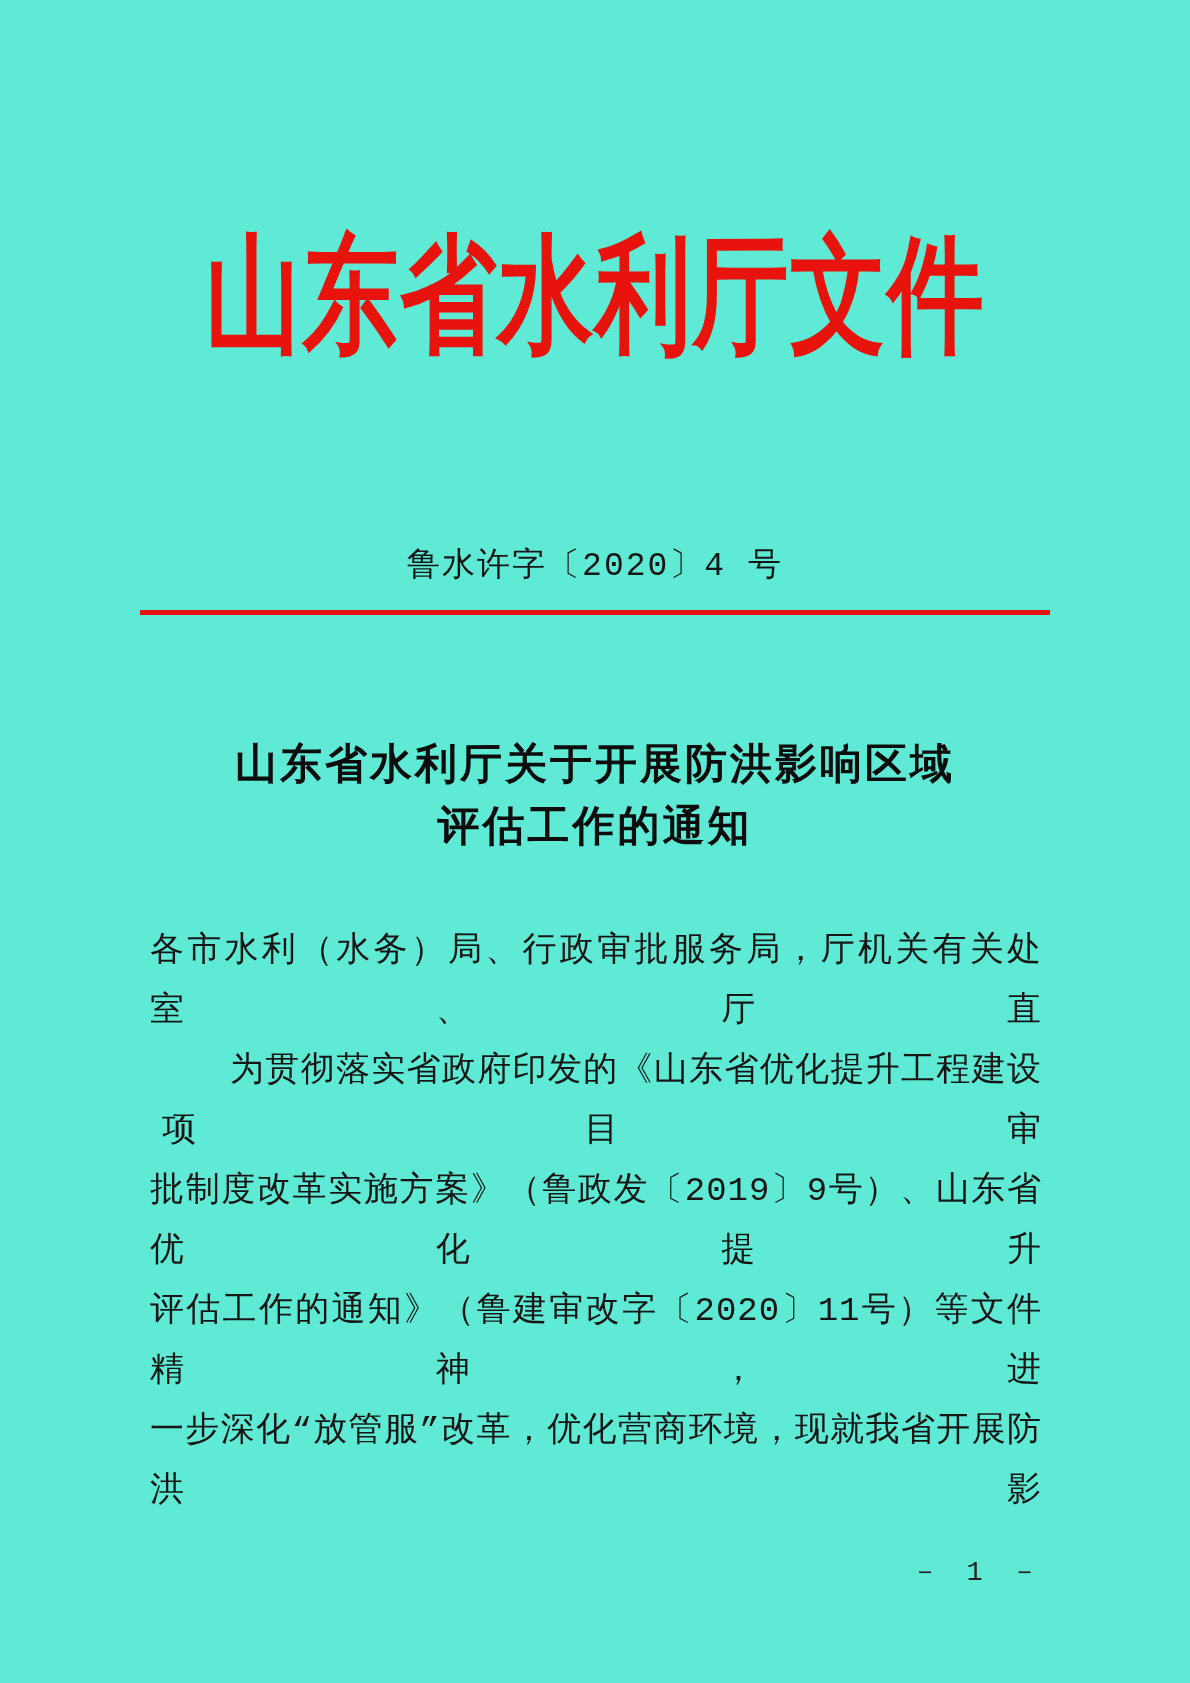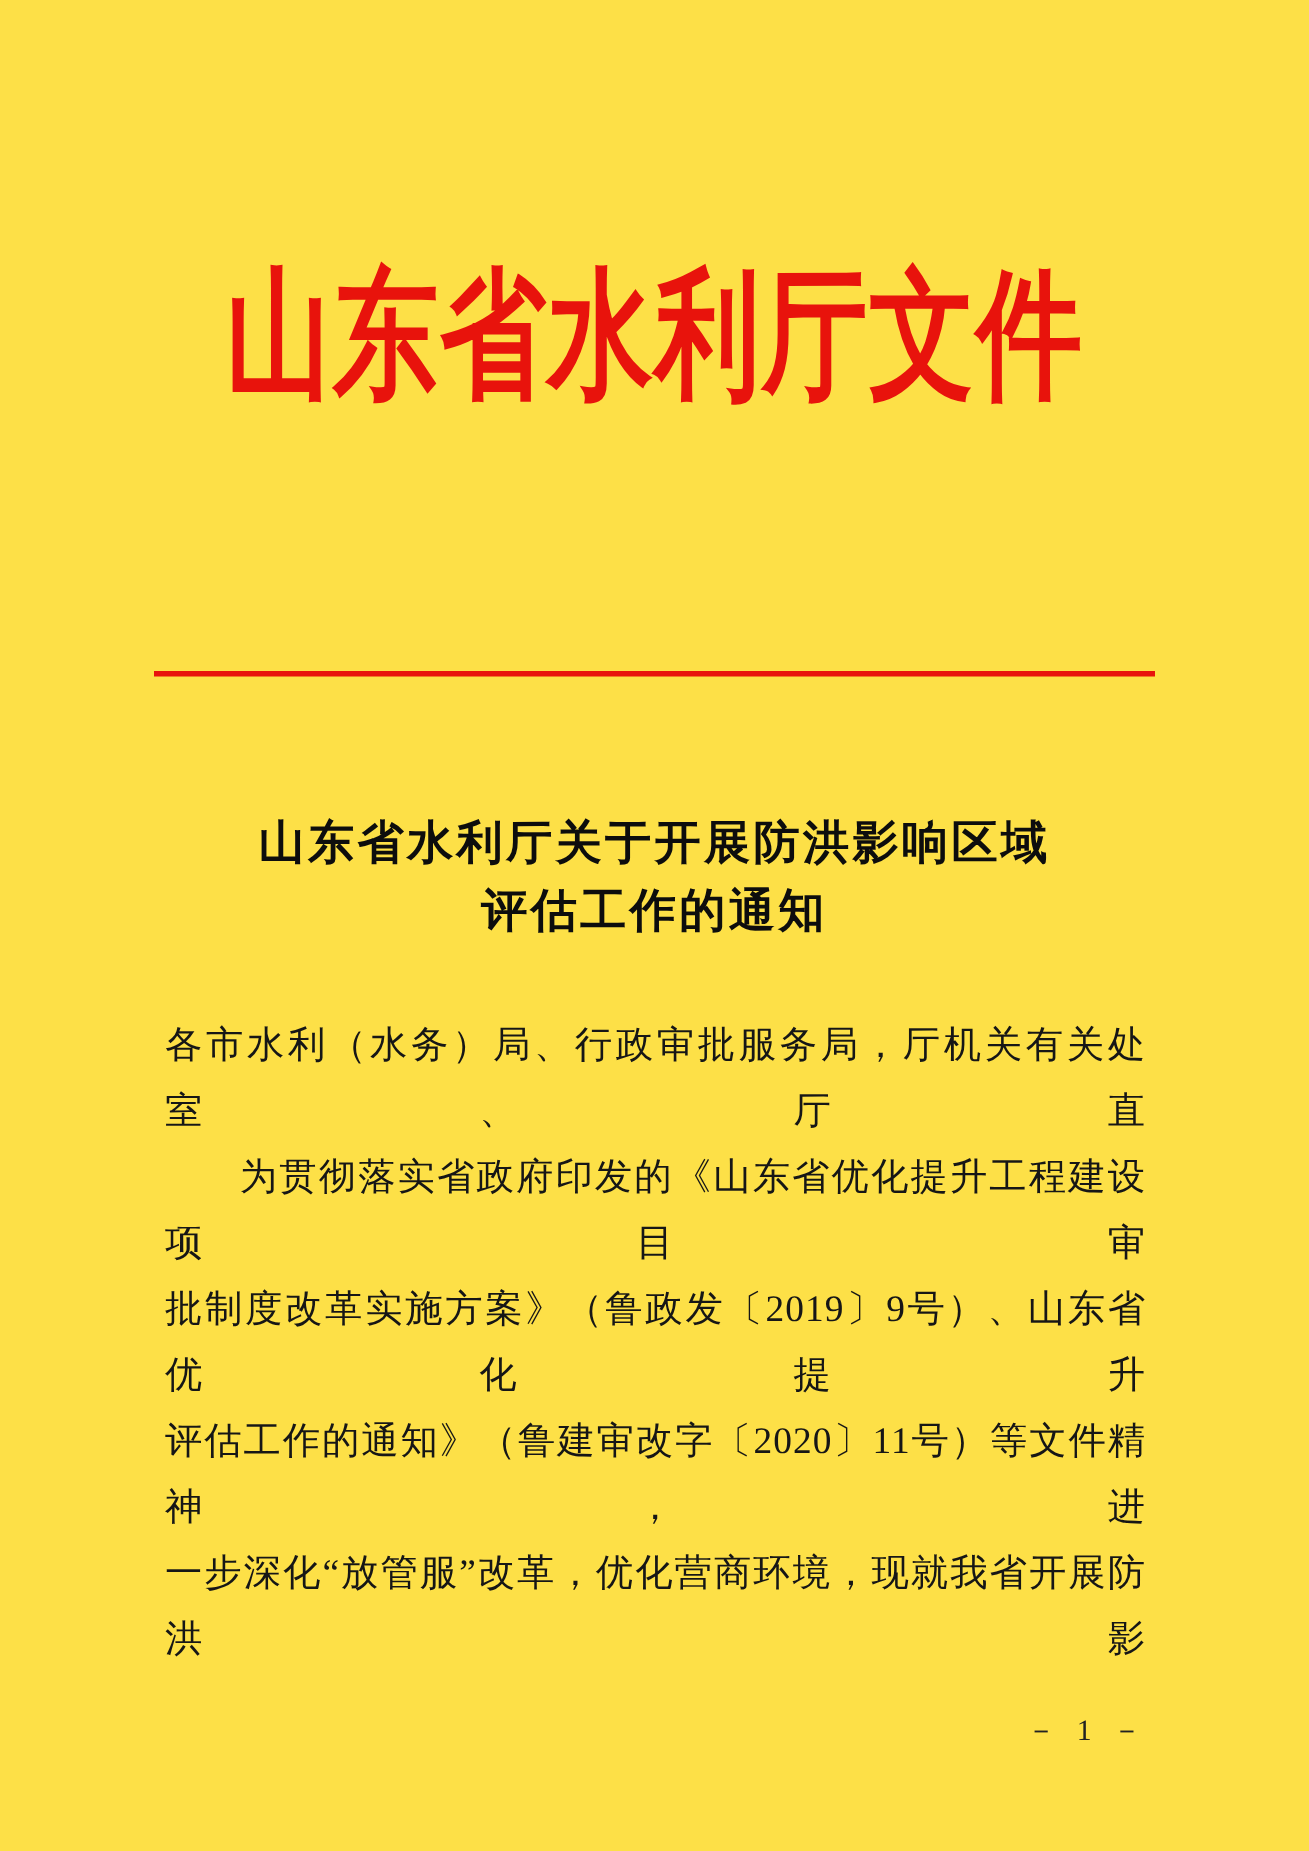--- a/index.html
+++ b/index.html
@@ -1,22 +1,22 @@
 <!DOCTYPE html>
 <html style="--header-red: #e8130c;"><head>
 <meta charset="utf-8">
 <style>
   html, body { margin: 0; padding: 0; background: #ffffff; }
   .page {
     position: relative;
     width: 1190px;
     height: 1683px;
-    background: #fde047;
+    background: #5eead4;
     overflow: hidden;
-    font-family: Liberation Serif, serif;
+    font-family: Liberation Mono, monospace;
     color: #111111;
   }
 
   
   .red-title {
     position: absolute;
     top: 238px;
     left: 0;
     width: 100%;
     text-align: center;
@@ -81,21 +81,21 @@
     color: #161616;
   }
   .body-text .line {
     text-align: justify;
     text-align-last: left;
     letter-spacing: 1px;
   }
   .body-text .line.full {
     text-align-last: justify;
   }
-  .body-text .ind { text-indent: 2em; }
+  .body-text .ind { text-indent: 2em; margin-left: 12px; }
 
   
   .page-number {
     position: absolute;
     top: 1556px;
     right: 146px;
     font-size: 27px;
     line-height: 34px;
     letter-spacing: 6px;
     color: #222222;
@@ -103,20 +103,21 @@
 </style>
 </head>
 <body>
 
 <div class="page">
 
   <div class="red-title">
     <span class="red-title-inner">山东省水利厅文件</span>
   </div>
 
+  <div class="doc-number">鲁水许字〔2020〕4 号</div>
 
   <div class="red-line"></div>
 
   <div class="main-title">
     <div>山东省水利厅关于开展防洪影响区域</div>
     <div>评估工作的通知</div>
   </div>
 
   <div class="body-text">
     <div class="line full">各市水利（水务）局、行政审批服务局，厅机关有关处室、厅直</div>

